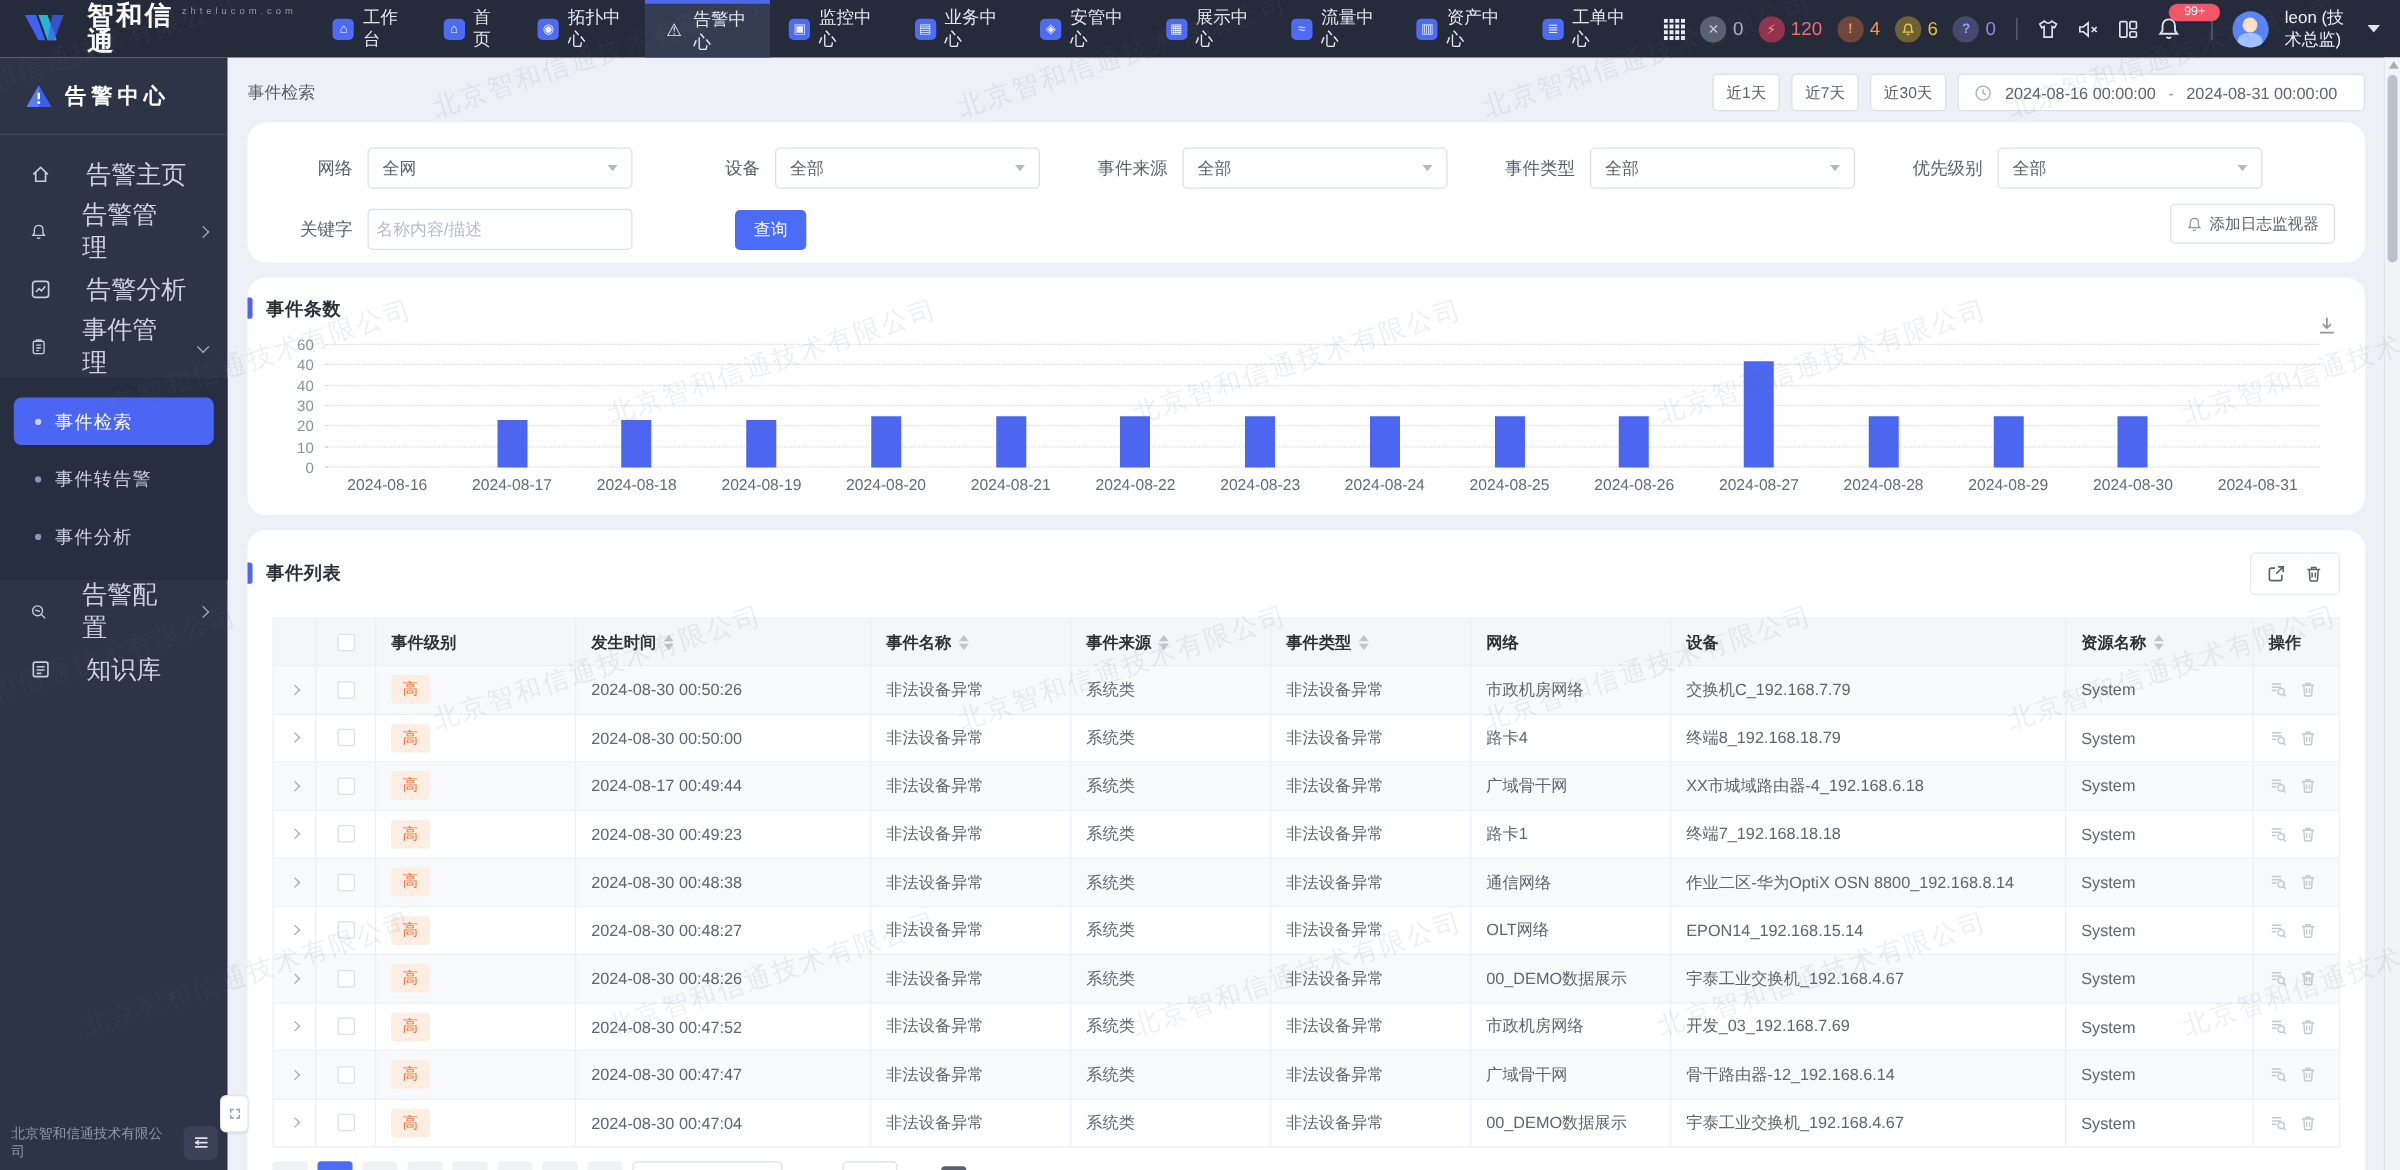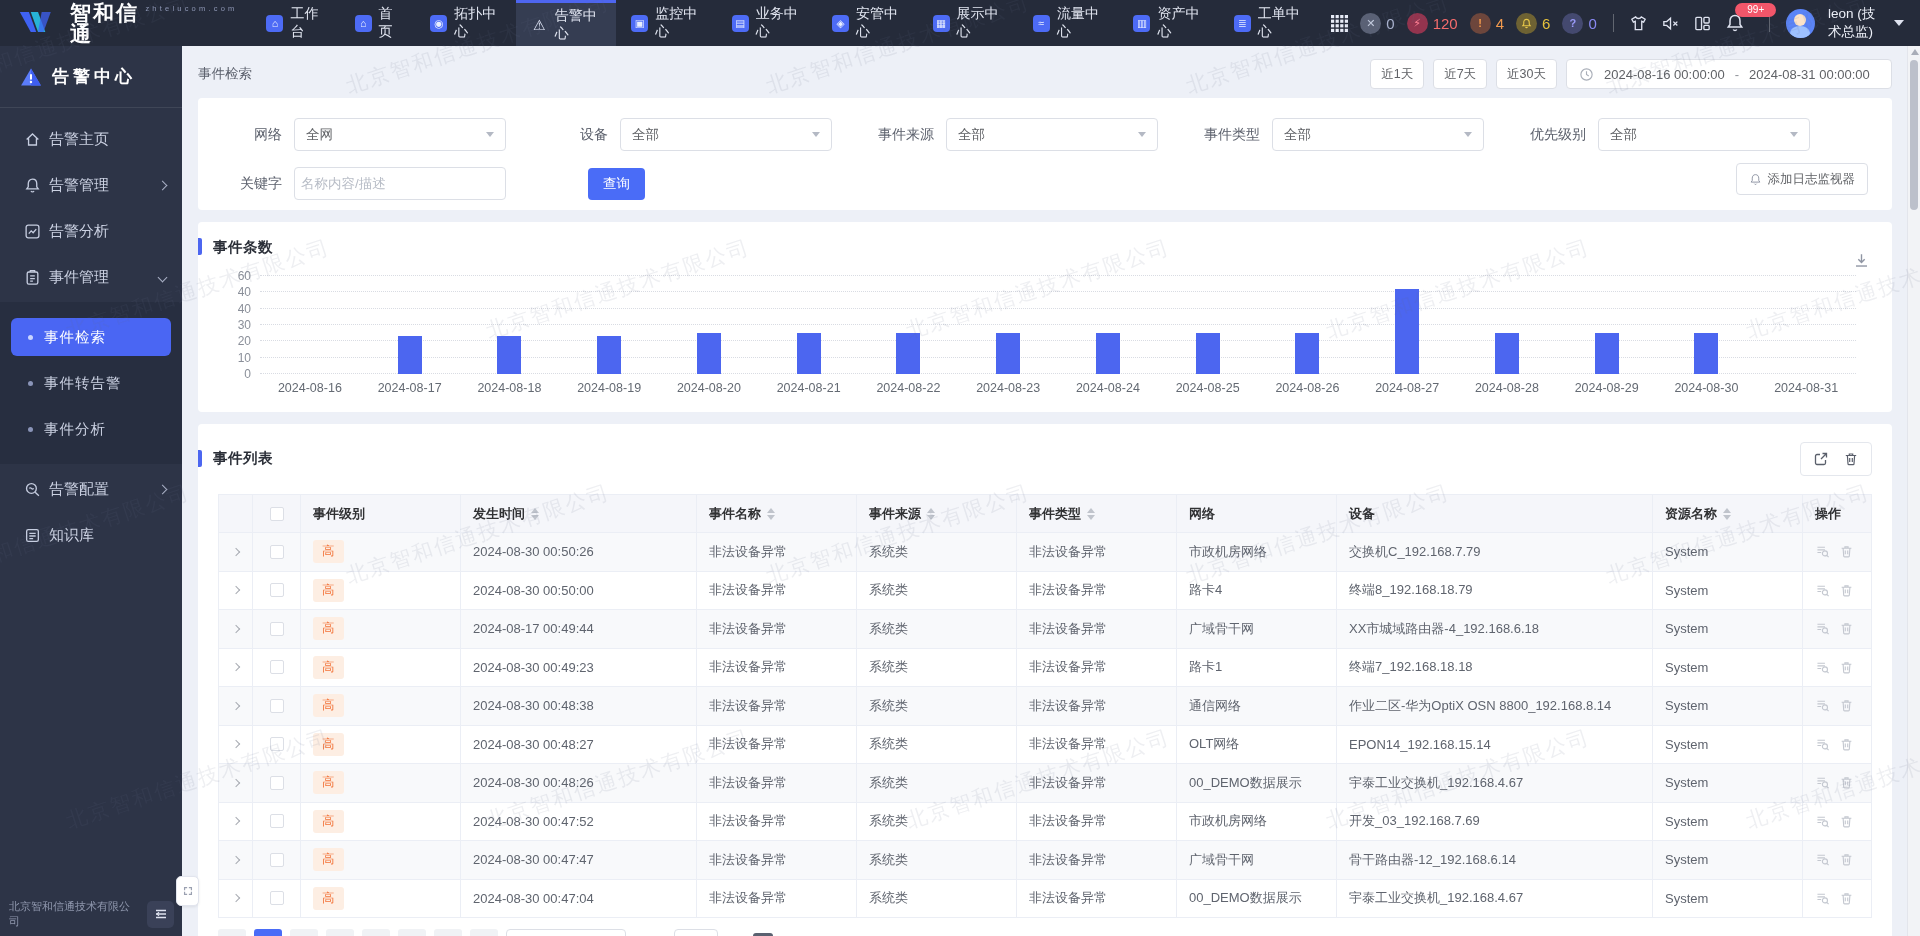--- a/index.html
+++ b/index.html
@@ -30,21 +30,21 @@
 .avatar{width:29px;height:29px;border-radius:50%;background:#5b84f7;position:relative;overflow:hidden;flex:none}
 .avatar i{position:absolute;left:8.5px;top:5px;width:12px;height:12px;border-radius:50%;background:#fde3c8}
 .avatar u{position:absolute;left:4.5px;top:17px;width:20px;height:14px;border-radius:50%;background:#9ec1ff}
 .user-name{color:#eef1f9;font-size:13.5px;cursor:pointer}
 .caret-down{width:0;height:0;border-left:5px solid transparent;border-right:5px solid transparent;border-top:6px solid #dfe3f0}
 
 
 .sidebar{position:absolute;left:0;top:46px;width:182px;height:890px;background:#2d3447;z-index:15}
 .side-title{display:flex;align-items:center;gap:10px;height:62px;padding-left:20px;border-bottom:1px solid rgba(255,255,255,.09);color:#fff;font-size:17px;font-weight:bold;letter-spacing:4px}
 .side-menu{padding-top:8px}
-.side-item{display:flex;align-items:center;gap:8px;height:46px;padding:0 16px 0 24px;color:#ccd2e3;font-size:15px;cursor:pointer}
+.side-item{display:flex;align-items:center;gap:28px;height:46px;padding:0 16px 0 24px;color:#ccd2e3;font-size:20px;cursor:pointer}
 .side-item .chev{margin-left:auto}
 .chev{width:7px;height:7px;border-right:1.6px solid #aab1c6;border-bottom:1.6px solid #aab1c6;transform:rotate(-45deg);flex:none}
 .chev.down{transform:rotate(45deg)}
 .submenu{background:#272e40;padding:8px 11px;margin-top:2px;margin-bottom:2px}
 .sub-item{display:flex;align-items:center;gap:11px;height:38px;margin:8px 0;padding-left:17px;border-radius:6px;color:#ccd2e3;font-size:14.5px;letter-spacing:1px;cursor:pointer}
 .sub-item .dot{width:5px;height:5px;border-radius:50%;background:#8a94b8;flex:none}
 .sub-item.active{background:#4a66f3;color:#fff}
 .sub-item.active .dot{background:#c9d4ff}
 .side-footer{position:absolute;left:0;bottom:0;width:182px;height:44px;display:flex;align-items:center;gap:8px;padding:0 8px 0 9px;color:#8f97ad;font-size:11px}
 .collapse-btn{margin-left:auto;width:27px;height:27px;background:#3a4158;border-radius:5px;display:flex;align-items:center;justify-content:center;cursor:pointer;color:#dfe3f0}
@@ -52,21 +52,21 @@
 
 
 .content{position:absolute;left:182px;top:46px;width:1726px;height:890px;padding:10px 16px 0 16px;overflow:hidden}
 .toolbar{display:flex;align-items:center;height:36px}
 .breadcrumb{font-size:13.5px;color:#5a5f6b}
 .toolbar-right{margin-left:auto;display:flex;align-items:center;gap:9px}
 .range-btn{height:30px;padding:0 10px;background:#fff;border:1px solid #dcdfe6;border-radius:4px;font-size:12.5px;color:#606266;display:flex;align-items:center;cursor:pointer}
 .date-box{height:30px;width:326px;background:#fff;border:1px solid #dcdfe6;border-radius:4px;display:flex;align-items:center;gap:10px;padding:0 12px;font-size:13px;color:#606266;cursor:pointer}
 .date-box .sep{color:#909399}
 
-.card{background:#fff;border-radius:4px;position:relative}
+.card{background:#fff;border-radius:15px;position:relative}
 .filter-card{margin-top:6px;padding:20px 24px 16px 24px;height:112px}
 .f-row{display:flex;align-items:center}
 .f-row+.f-row{margin-top:16px}
 .field{display:flex;align-items:center;margin-right:42px}
 .f-label{min-width:60px;text-align:right;margin-right:12px;font-size:14px;color:#5a5f6b}
 .sel{display:flex;align-items:center;justify-content:space-between;width:212px;height:33px;border:1px solid #dcdfe6;border-radius:4px;background:#fff;padding:0 11px;font-size:13.5px;color:#606266;cursor:pointer}
 .sel-caret{width:0;height:0;border-left:4.5px solid transparent;border-right:4.5px solid transparent;border-top:5.5px solid #b4b9c4}
 .kw-input{width:212px;height:33px;border:1px solid #dcdfe6;border-radius:4px;padding:0 6px;font-size:13.5px;color:#606266;outline:none}
 .kw-input::placeholder{color:#b7bcc6}
 .btn-primary{margin-left:40px;height:32px;padding:0 15px;background:#4a6cf7;color:#fff;border:none;border-radius:4px;font-size:13.5px;cursor:pointer}

